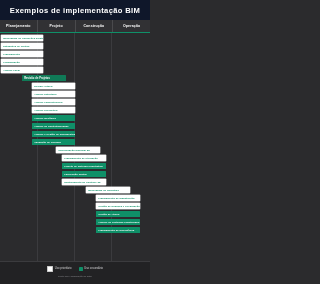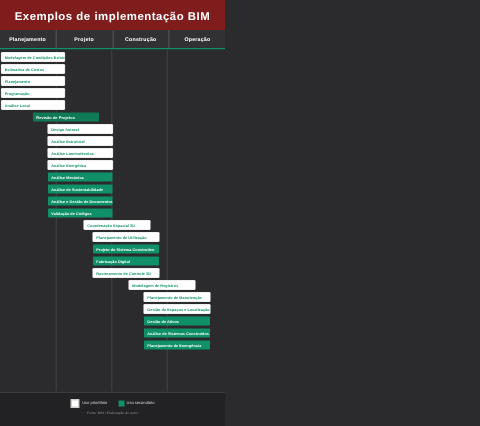--- a/index.html
+++ b/index.html
@@ -8,21 +8,21 @@
     background:#2b2b2d;
     font-family:"Liberation Sans", sans-serif;
     overflow:hidden;
     position:relative;
   }
   #app{width:150px;height:284px;position:relative;display:flex;flex-direction:column;}
 
   
   .title-bar{
     height:20px;flex:0 0 20px;
-    background:#7f1d1d;
+    background:#0f172a;
     display:flex;align-items:center;justify-content:center;
   }
   .title-bar .t{
     color:#ffffff;
     font-size:7.6px;
     font-weight:bold;
     letter-spacing:.35px;
     white-space:nowrap;
   }
 

